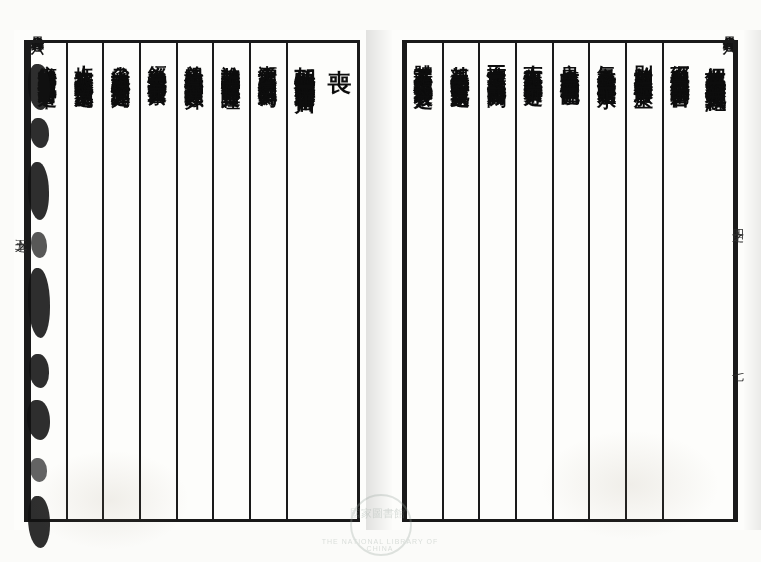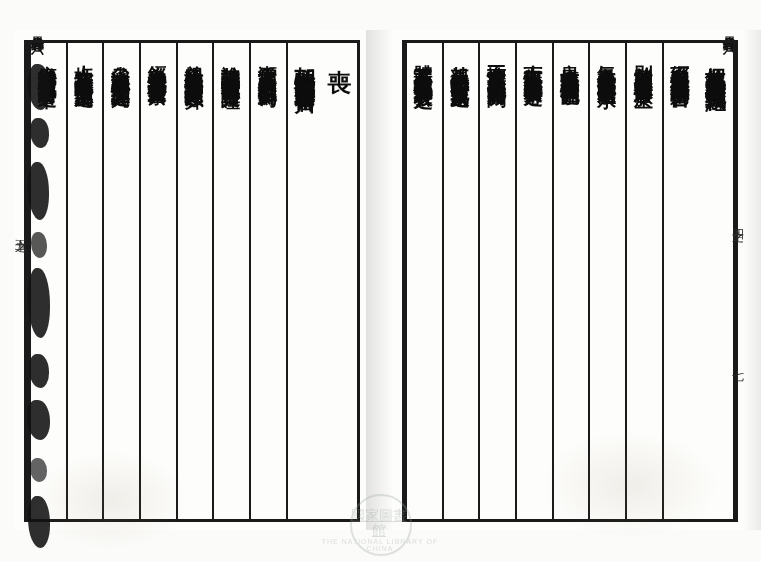--- a/index.html
+++ b/index.html
@@ -176,25 +176,23 @@
     text-align: center;
     font-size: 7px;
     letter-spacing: 1px;
     color: #8b9a92;
     font-family: "Liberation Sans", sans-serif;
   }
   #watermark .wcn {
     position: absolute;
     left: 31px; top: 14px;
     width: 58px;
-    text-align: center;
-    font-size: 14px;
+    font-size: 11px;
     color: #8b9a92;
     line-height: 1.1;
-    text-decoration: underline;
   }
 
   
   .stain {
     position: absolute;
     pointer-events: none;
     background: radial-gradient(ellipse at center, rgba(150,135,110,0.13), rgba(150,135,110,0) 70%);
   }
 </style>
 </head>

